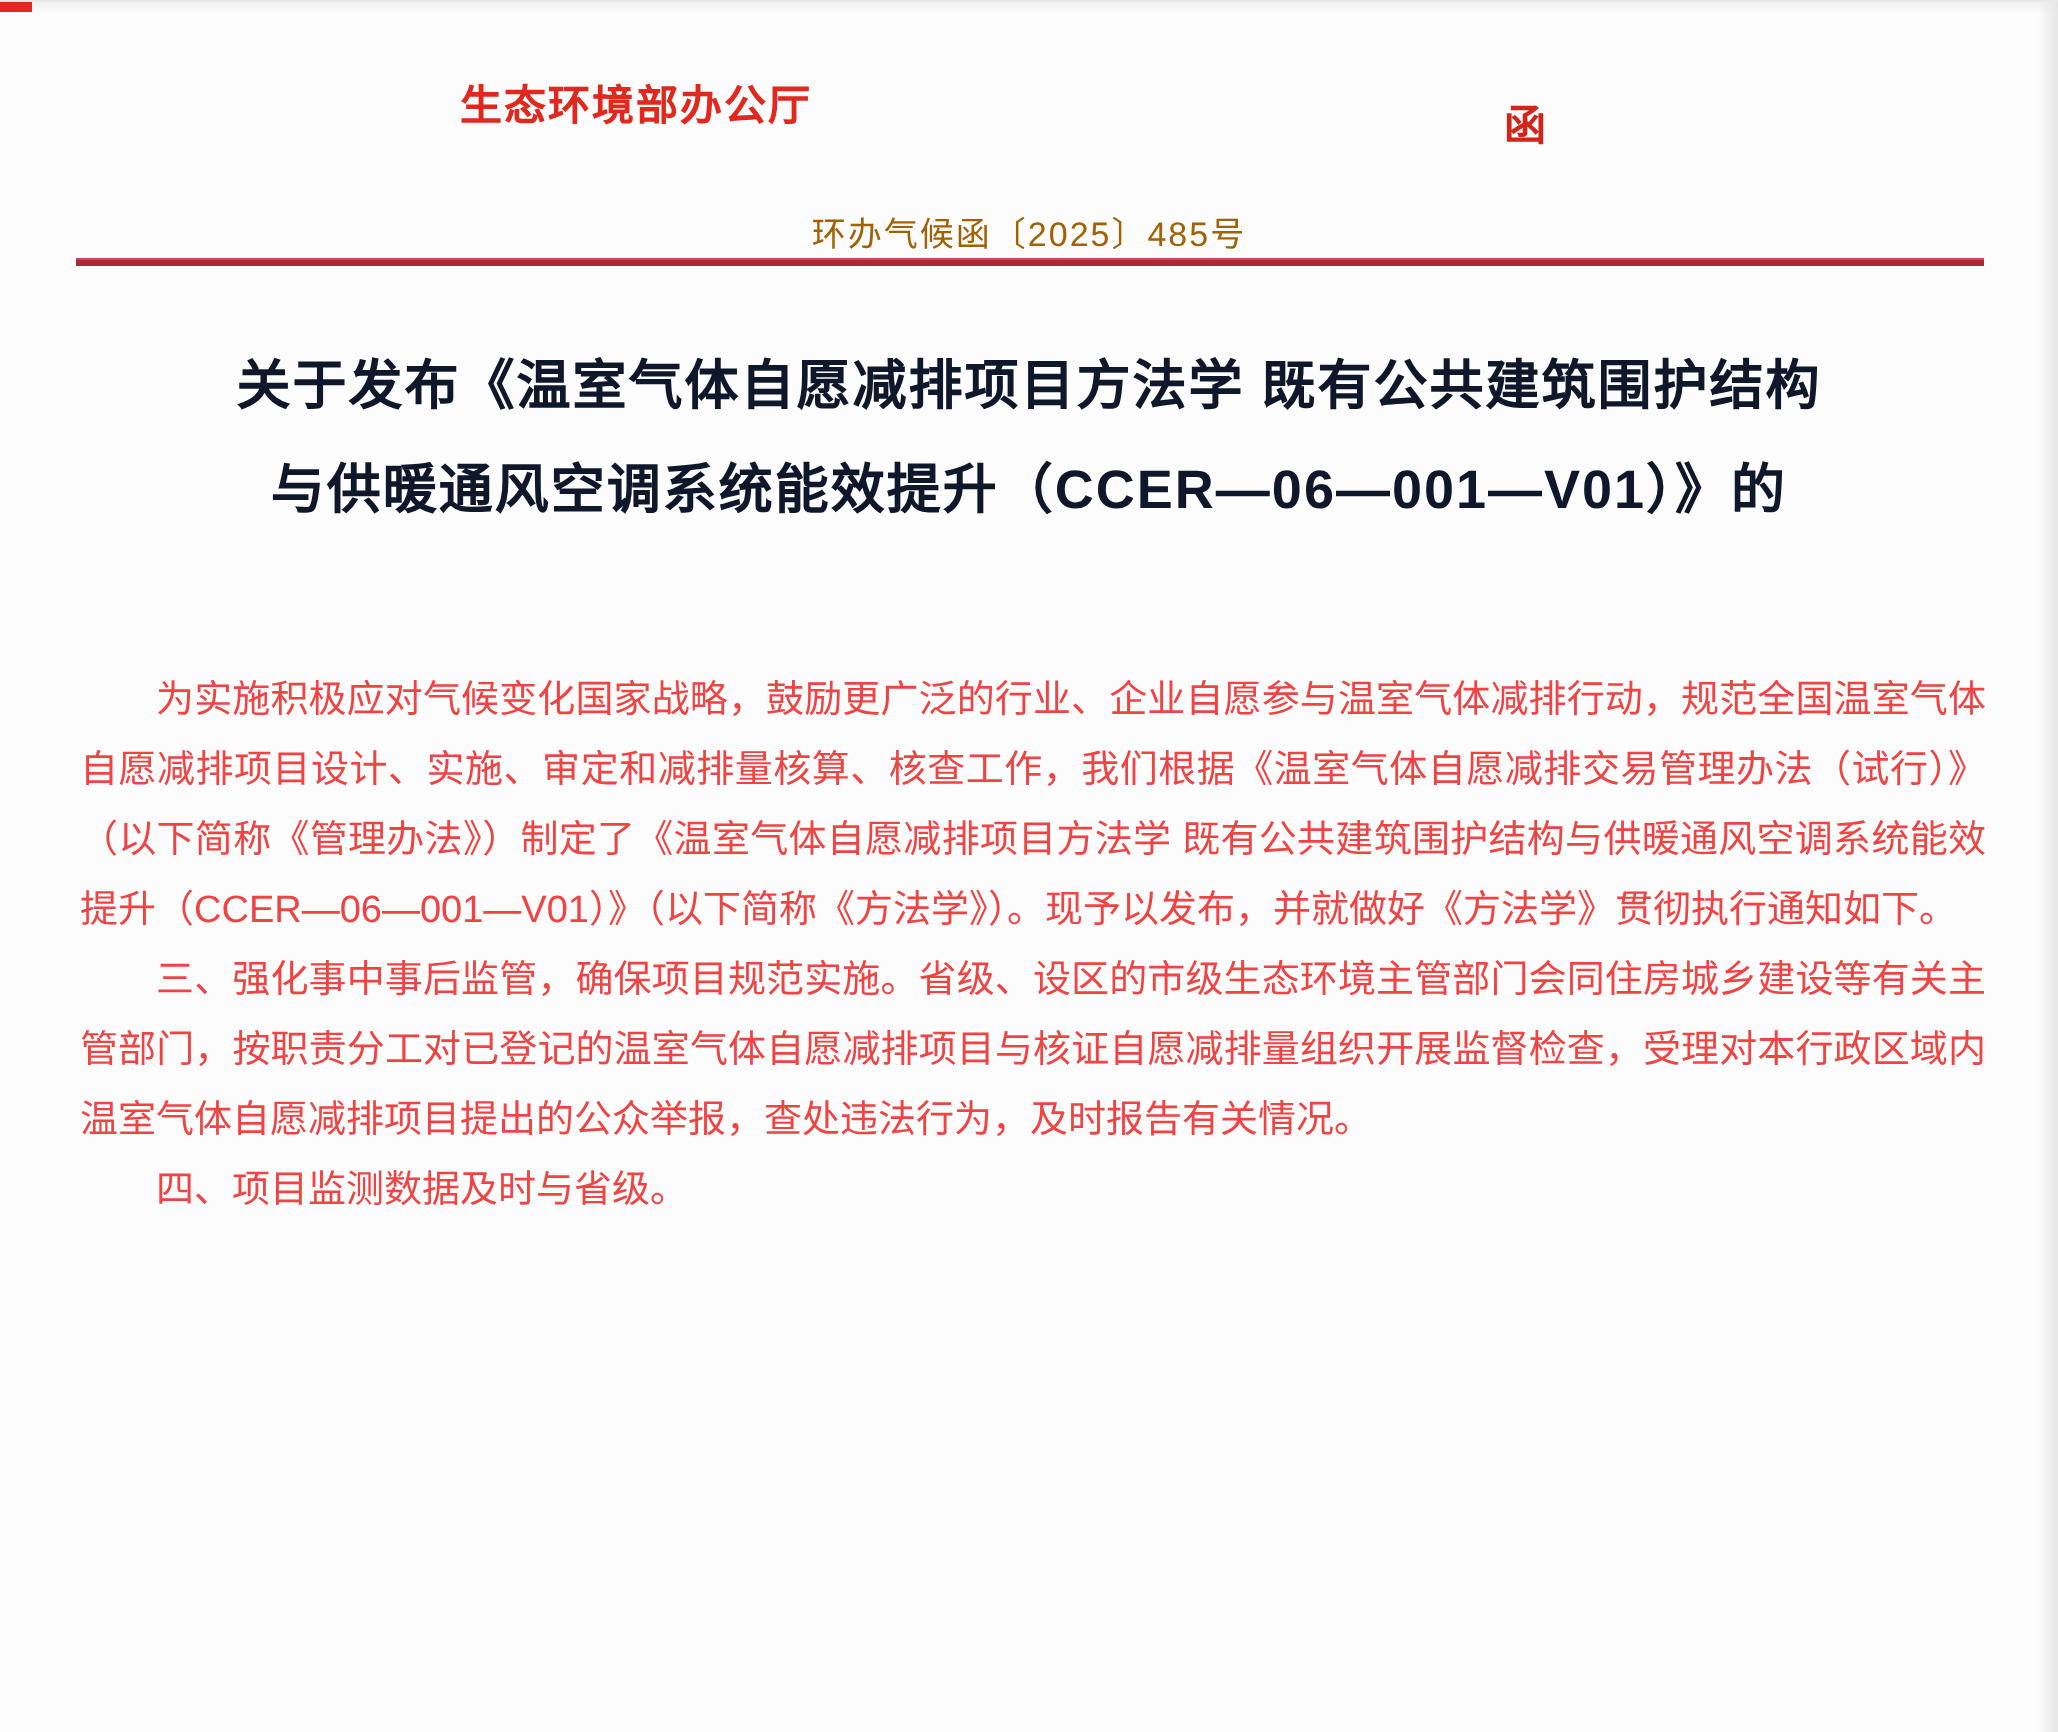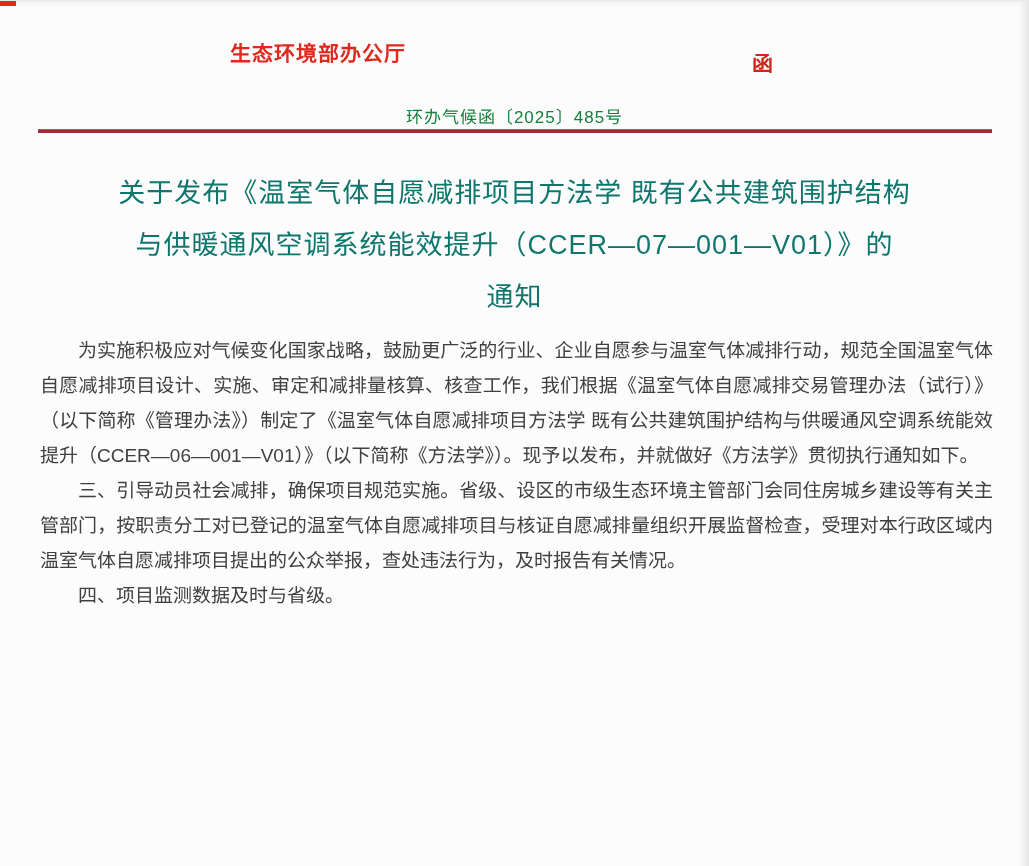--- a/index.html
+++ b/index.html
@@ -53,48 +53,48 @@
     font-weight: bold;
     font-size: 21px;
     line-height: 21px;
   }
   .doc-number {
     position: absolute;
     left: 0; top: 102px;
     width: 1029px;
     text-align: center;
     font-size: 17px;
-    color: #15803d;
+    color: #a16207;
     letter-spacing: 1px;
   }
   .red-divider {
     position: absolute;
     left: 38px; top: 128px;
     width: 954px; height: 3px;
     background: #a7293a;
     border-top: 1px solid #c9485a;
   }
   
   .doc-title {
     position: absolute;
     left: 40px; top: 166px;
     width: 949px;
     text-align: center;
-    color: #0f766e;
-    font-weight: normal;
+    color: #0f172a;
+    font-weight: bold;
     font-size: 27px;
     line-height: 52px;
     letter-spacing: 1px;
   }
   
   .doc-body {
     position: absolute;
     left: 40px; top: 332px;
     width: 953px;
-    color: #404040;
+    color: #ef4444;
     font-size: 19px;
     line-height: 35px;
     text-align: justify;
   }
   .doc-body p {
     margin: 0;
     text-indent: 2em;
   }
 </style>
 </head>
@@ -111,23 +111,22 @@
   </div>
 
   <div class="doc-type-mark">函</div>
 
   <div class="doc-number">环办气候函〔2025〕485号</div>
 
   <div class="red-divider"></div>
 
   <div class="doc-title">
     <div>关于发布《温室气体自愿减排项目方法学 既有公共建筑围护结构</div>
-    <div>与供暖通风空调系统能效提升（CCER—07—001—V01）》的</div>
-    <div>通知</div>
+    <div>与供暖通风空调系统能效提升（CCER—06—001—V01）》的</div>
   </div>
 
   <div class="doc-body">
     <p>为实施积极应对气候变化国家战略，鼓励更广泛的行业、企业自愿参与温室气体减排行动，规范全国温室气体自愿减排项目设计、实施、审定和减排量核算、核查工作，我们根据《温室气体自愿减排交易管理办法（试行）》（以下简称《管理办法》）制定了《温室气体自愿减排项目方法学 既有公共建筑围护结构与供暖通风空调系统能效提升（CCER—06—001—V01）》（以下简称《方法学》）。现予以发布，并就做好《方法学》贯彻执行通知如下。</p>
-    <p>三、引导动员社会减排，确保项目规范实施。省级、设区的市级生态环境主管部门会同住房城乡建设等有关主管部门，按职责分工对已登记的温室气体自愿减排项目与核证自愿减排量组织开展监督检查，受理对本行政区域内温室气体自愿减排项目提出的公众举报，查处违法行为，及时报告有关情况。</p>
+    <p>三、强化事中事后监管，确保项目规范实施。省级、设区的市级生态环境主管部门会同住房城乡建设等有关主管部门，按职责分工对已登记的温室气体自愿减排项目与核证自愿减排量组织开展监督检查，受理对本行政区域内温室气体自愿减排项目提出的公众举报，查处违法行为，及时报告有关情况。</p>
     <p>四、项目监测数据及时与省级。</p>
   </div>
 
 </div>
 
 </body></html>

